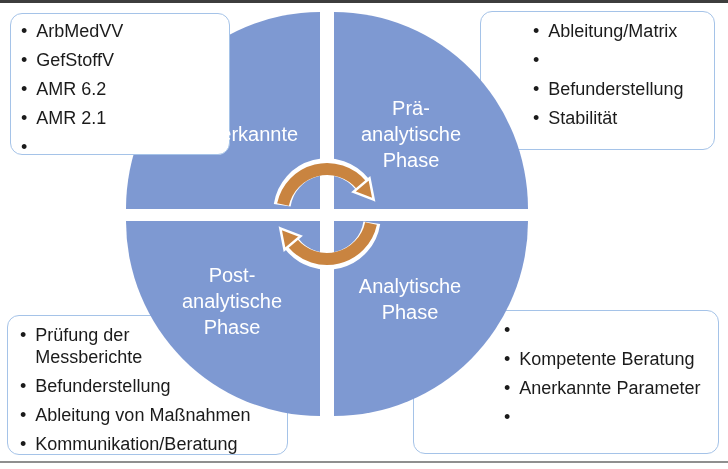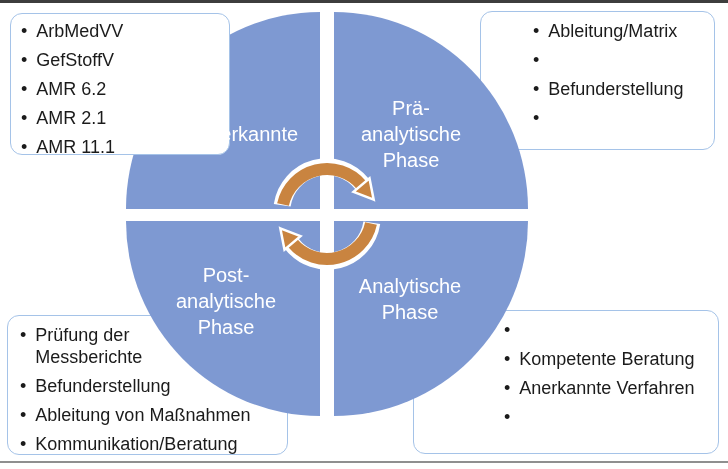--- a/index.html
+++ b/index.html
@@ -41,21 +41,21 @@
   .quad.q-bl{left:126px;top:221px;width:194px;height:195px;border-bottom-left-radius:100%;}
   .quad.q-br{left:334px;top:221px;width:194px;height:195px;border-bottom-right-radius:100%;}
 
   
   .qlabel{
     position:absolute;color:var(--label_text);font-size:20px;line-height:26px;
     text-align:center;white-space:pre-line;
   }
   .qlabel.l-tl{left:147px;top:121px;width:200px;}
   .qlabel.l-tr{left:331px;top:95px;width:160px;}
-  .qlabel.l-bl{left:126px;top:262px;width:200px;}
+  .qlabel.l-bl{left:132px;top:262px;width:200px;}
   .qlabel.l-br{left:310px;top:273px;width:200px;}
 
   
   .arrows{position:absolute;left:0;top:0;pointer-events:none;}
   .shaft-w{fill:none;stroke:#ffffff;stroke-width:17;stroke-linecap:butt;}
   .shaft-o{fill:none;stroke:var(--orange);stroke-width:12;stroke-linecap:butt;}
   .head{fill:var(--orange);stroke:#ffffff;stroke-width:2.5;stroke-linejoin:miter;}
 </style>
 </head>
 <body>
@@ -72,20 +72,21 @@
         </li>
       <li>
           <span class="bullet">•</span>
         </li>
       <li>
           <span class="bullet">•</span>
           <span class="txt">Befunderstellung</span>
         </li>
       <li>
           <span class="bullet">•</span>
+          <span class="txt">Stabilität</span>
         </li>
     </ul>
   </div>
 
   <div class="box bl">
     <ul>
       <li>
           <span class="bullet">•</span>
           <span class="txt">Prüfung der
 Messberichte</span>
@@ -109,21 +110,21 @@
     <ul>
       <li>
           <span class="bullet">•</span>
         </li>
       <li>
           <span class="bullet">•</span>
           <span class="txt">Kompetente Beratung</span>
         </li>
       <li>
           <span class="bullet">•</span>
-          <span class="txt">Anerkannte Verfahren</span>
+          <span class="txt">Anerkannte Parameter</span>
         </li>
       <li>
           <span class="bullet">•</span>
         </li>
     </ul>
   </div>
 
   <div class="quad q-tl"></div>
   <div class="quad q-tr"></div>
   <div class="quad q-bl"></div>
@@ -142,21 +143,20 @@
       <li>
           <span class="bullet">•</span>
           <span class="txt">AMR 6.2</span>
         </li>
       <li>
           <span class="bullet">•</span>
           <span class="txt">AMR 2.1</span>
         </li>
       <li>
           <span class="bullet">•</span>
-          <span class="txt">AMR 11.1</span>
         </li>
     </ul>
   </div>
 
   <div class="qlabel l-tl">Anerkannte</div>
   <div class="qlabel l-tr">Prä-
 analytische
 Phase</div>
   <div class="qlabel l-bl">Post-
 analytische

